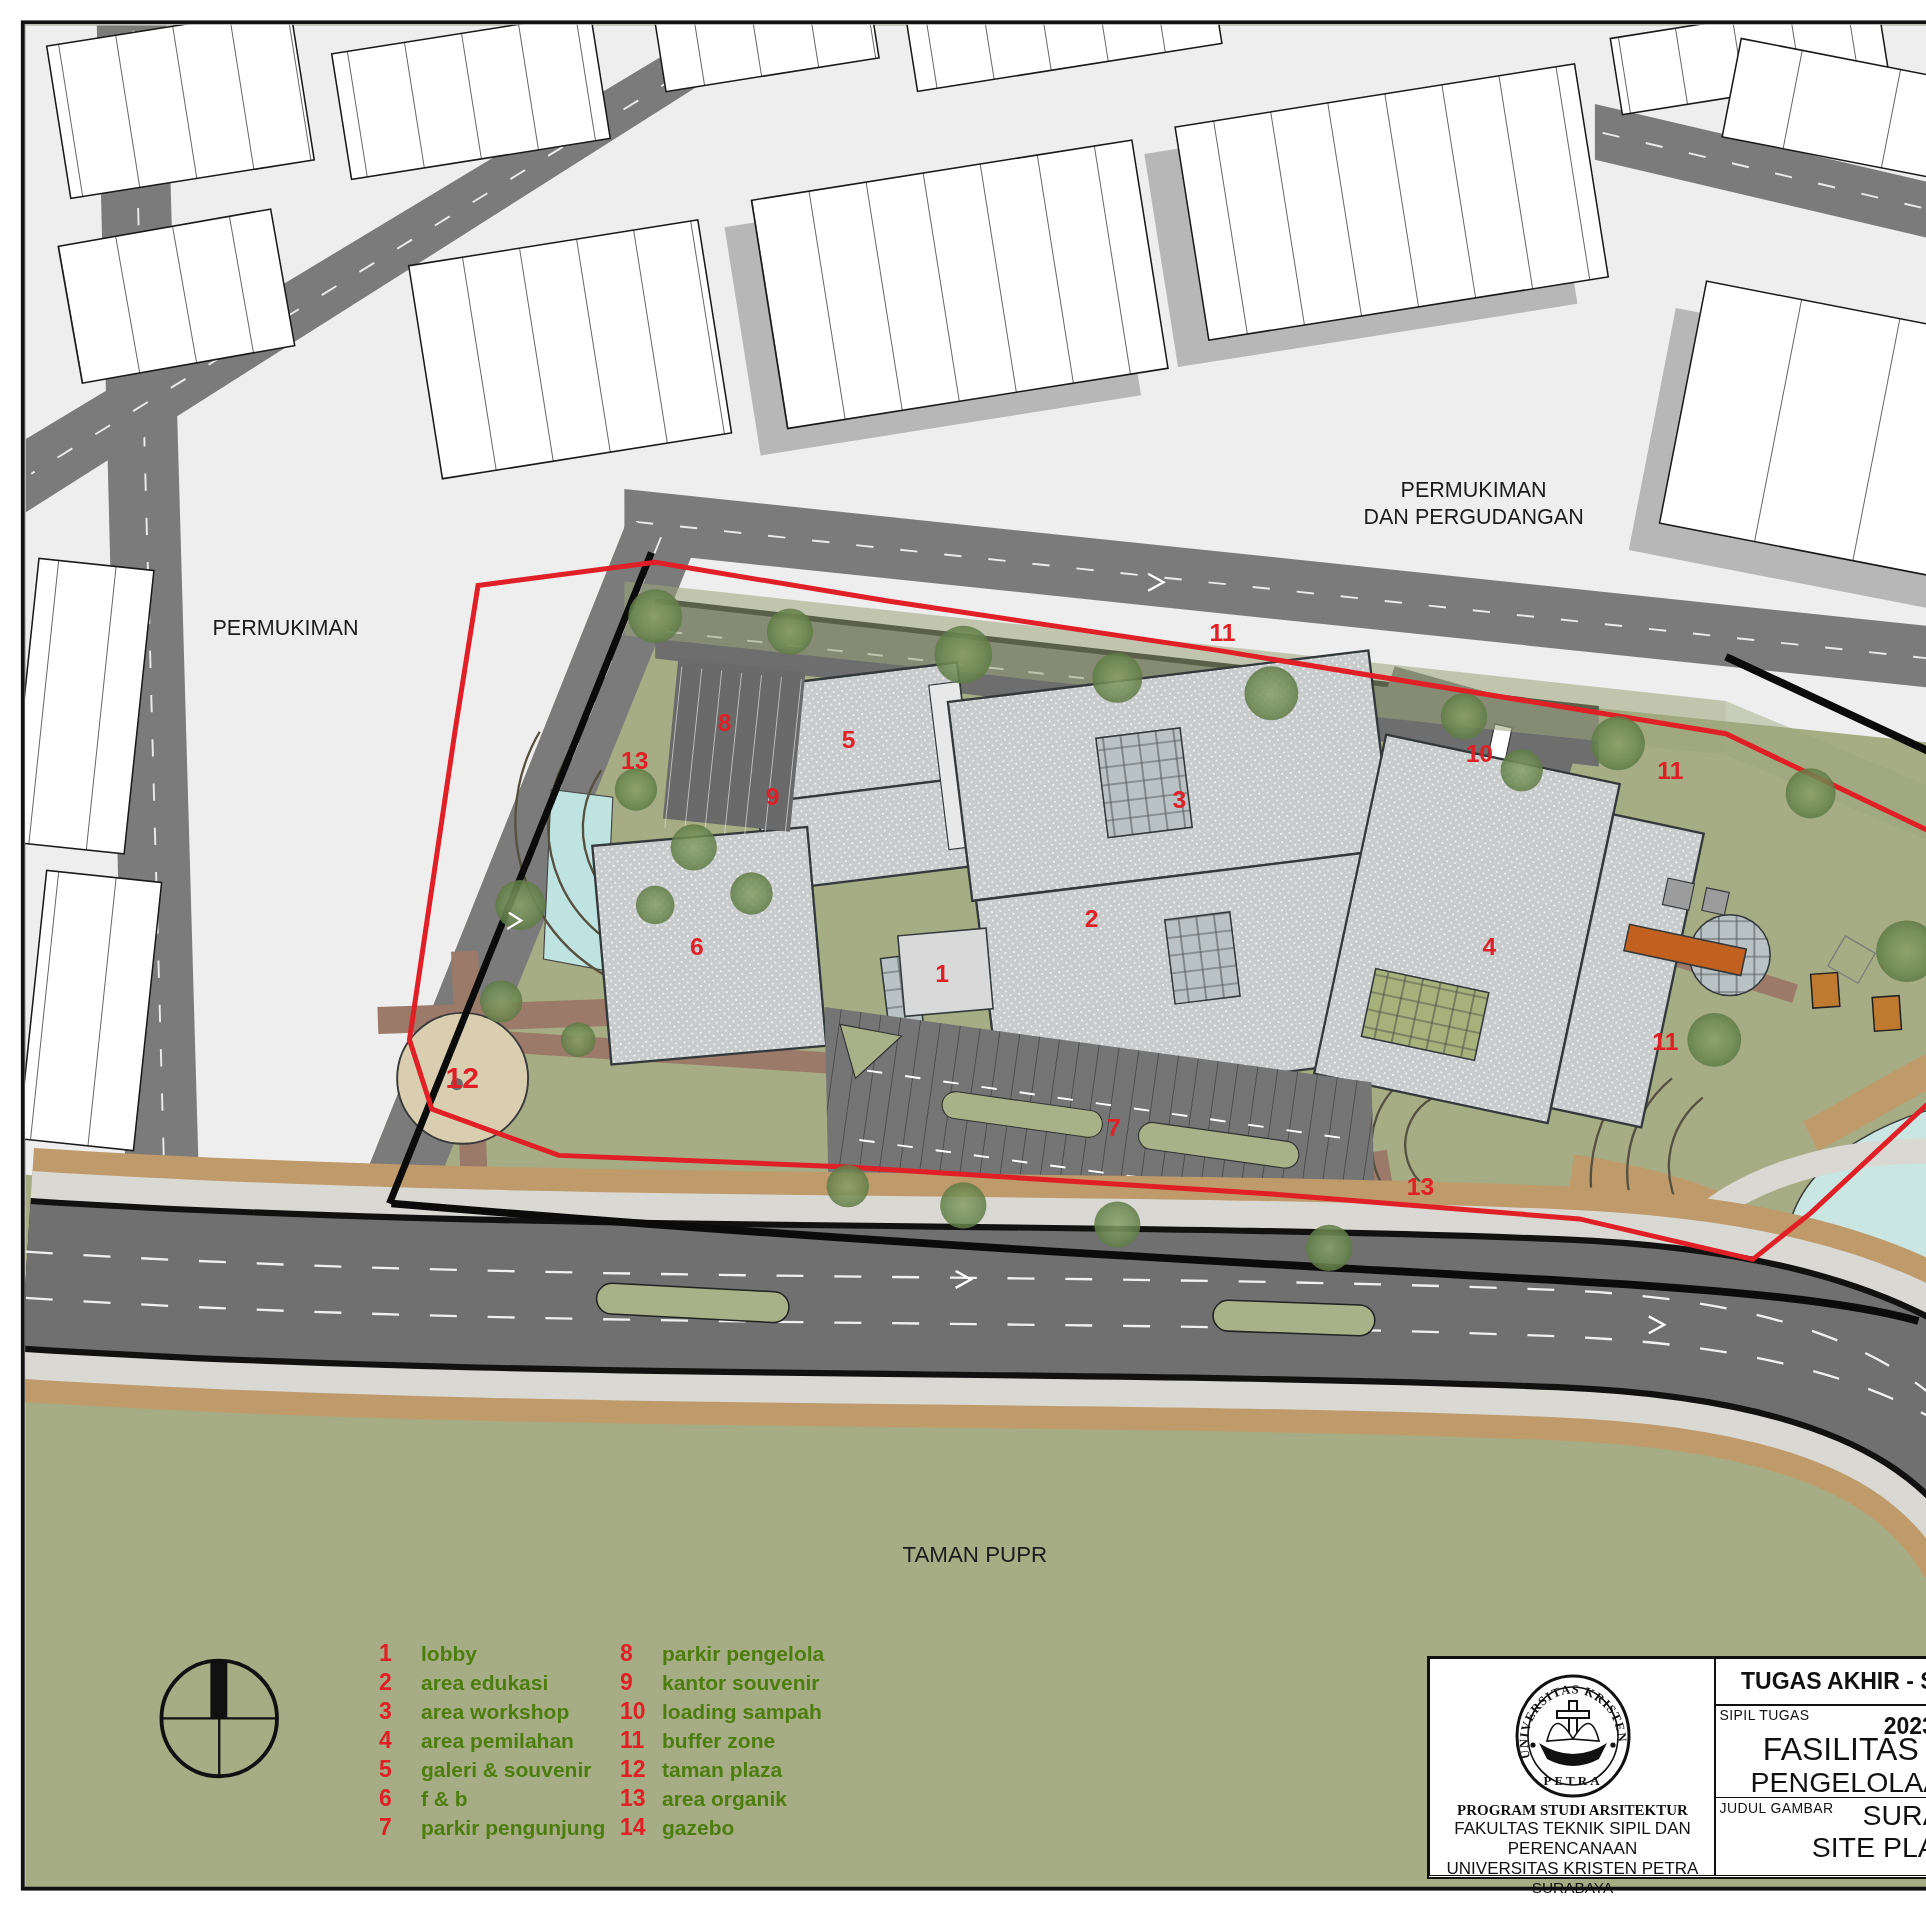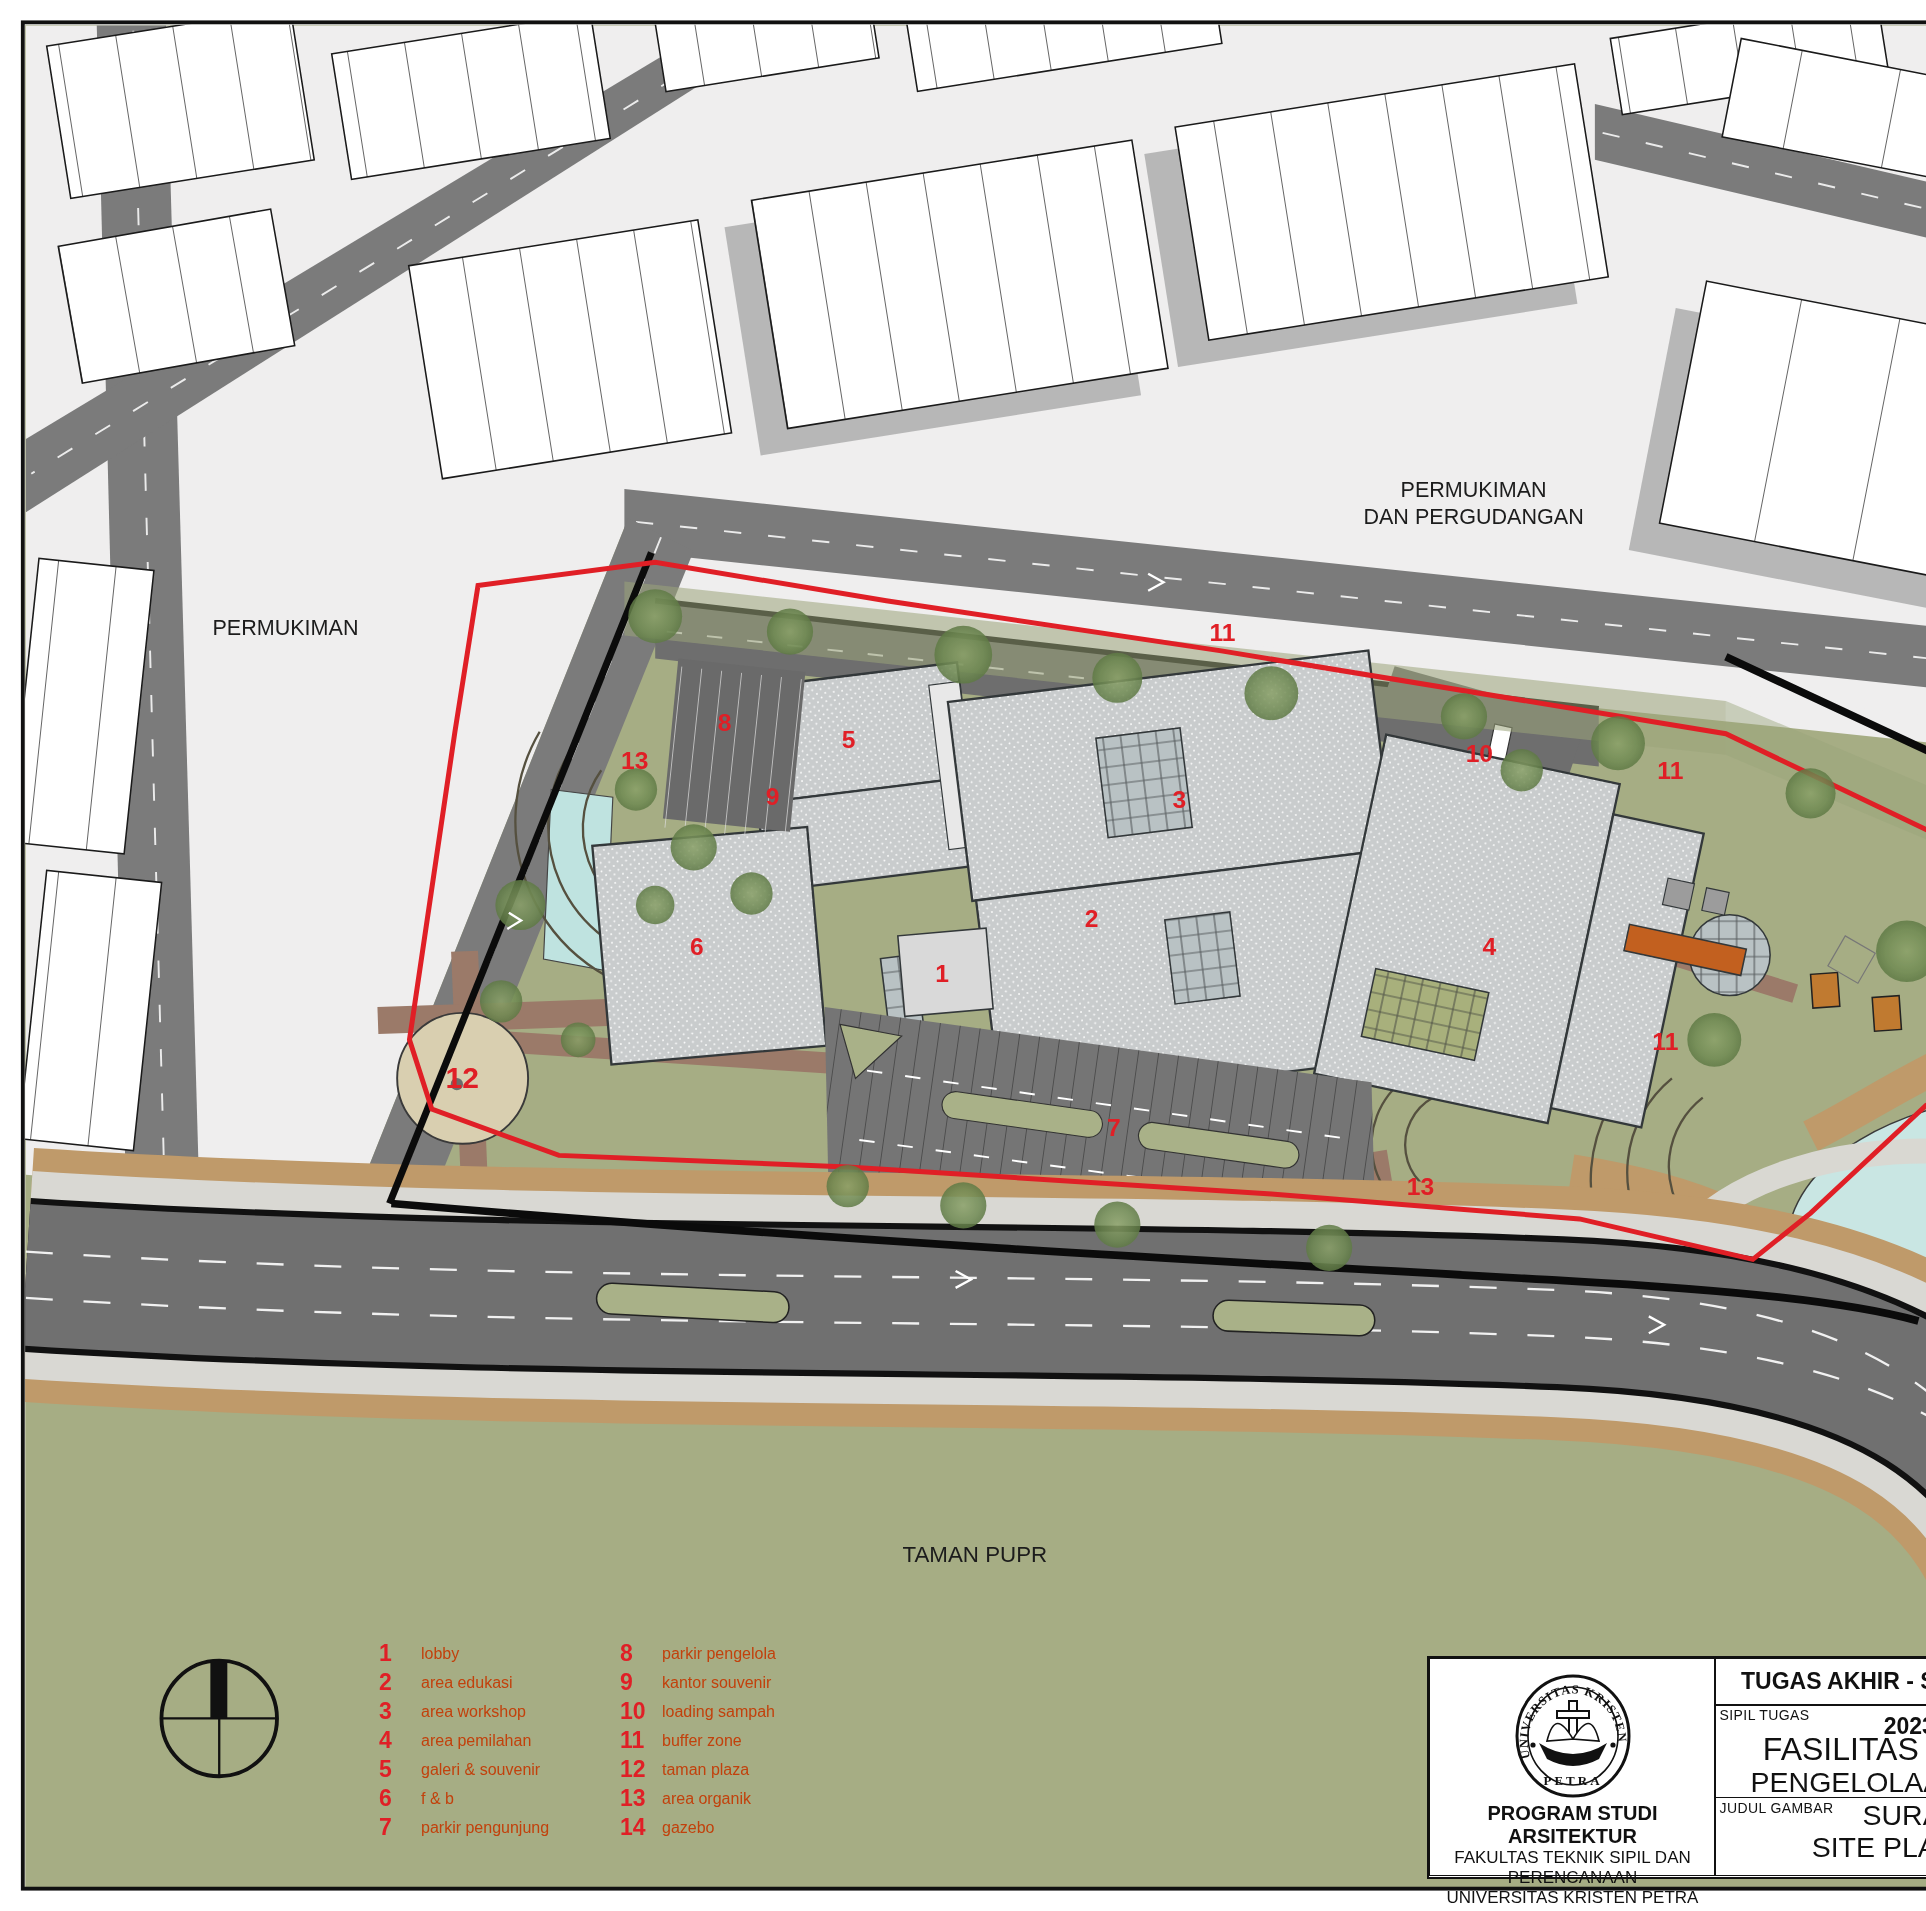--- a/index.html
+++ b/index.html
@@ -7,40 +7,40 @@
           font-family:"Liberation Sans", sans-serif;}
   #mapsvg{position:absolute;left:0;top:0;width:2703px;height:1911px;}
 
   
   .legend{position:absolute;left:379px;top:1639px;width:443px;height:208px;}
   .legend .col{position:absolute;top:0;}
   .legend .col1{left:0;}
   .legend .col2{left:241px;}
   .legend .row{display:flex;align-items:center;height:29px;}
   .legend .num{width:42px;color:#e01f26;font-weight:bold;font-size:23px;}
-  .legend .lab{color:#c2410c;font-size:16px;white-space:nowrap;}
+  .legend .lab{color:#4d7c0f;font-size:21px;white-space:nowrap;font-weight:bold;}
 
   
   .tblock{position:absolute;left:1427px;top:1656px;width:1252px;height:223px;background:#ffffff;
           border:2.7px solid #111;box-sizing:border-box;color:#111;}
   .cell{position:absolute;box-sizing:border-box;border:1.5px solid #111;}
   .cell .small{position:absolute;left:4.6px;top:2.3px;font-size:14px;letter-spacing:0.4px;}
   .vcenter{position:absolute;left:0;right:0;text-align:center;}
 
   .c-logo   {left:0px;    top:0px;   width:287px;  height:218px;}
   .c-head   {left:285px;  top:0px;   width:448px; height:48px;}
   .c-jtugas {left:285px;  top:46px; width:448px; height:94px;}
   .c-jgambar{left:285px;  top:139px; width:341px;  height:79px;}
 
   .head-text{font-weight:bold;font-size:23px;line-height:45px;}
   .jt-line1{top:26px;font-size:32px;}
   .jt-line2{top:61px;font-size:28.5px;}
   .jg-text{top:33px;font-size:28.5px;}
   .inst{position:absolute;left:0;right:0;top:143px;text-align:center;}
-  .inst .l1{font-weight:bold;font-size:20px;}
+  .inst .l1{font-weight:bold;font-size:15px;font-family:Liberation Serif, serif;}
   .inst .l2{font-size:17px;}
   .inst .l3{font-size:17px;}
   .inst .l4{font-size:15.4px;}
   .logo-wrap{position:absolute;left:50%;top:14px;transform:translateX(-50%);}
 </style>
 </head>
 <body>
 
 <div id="canvas">
 

